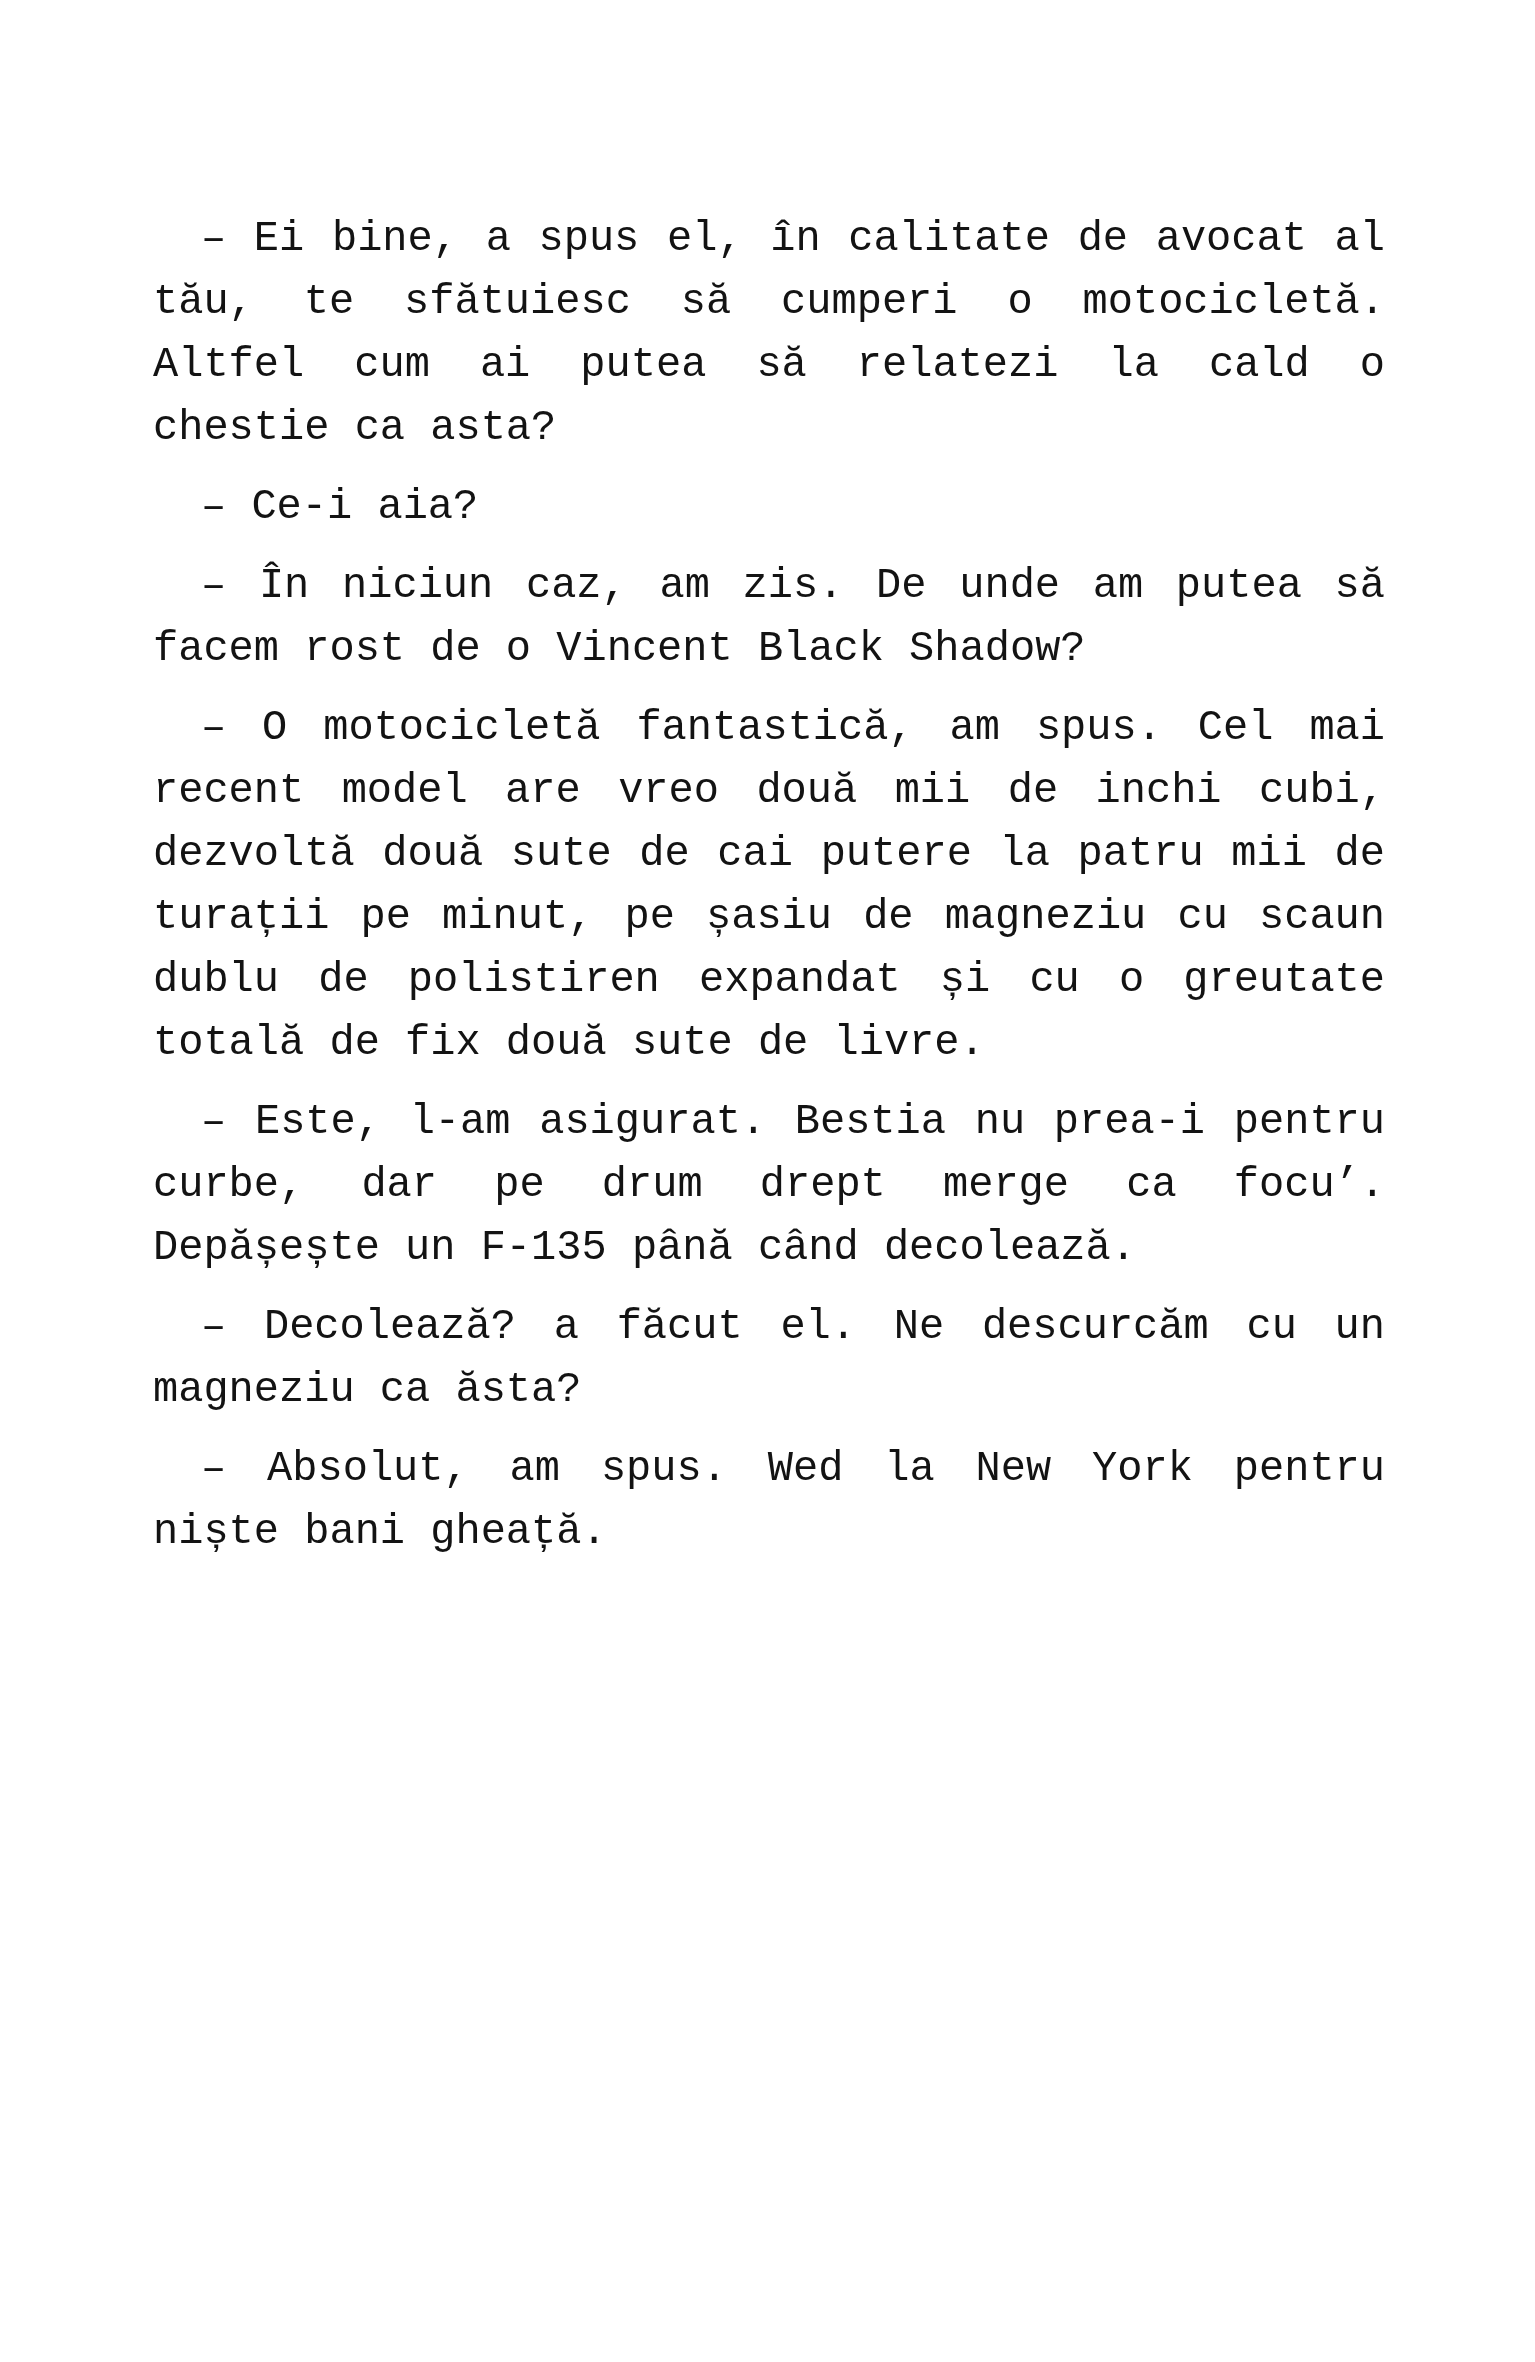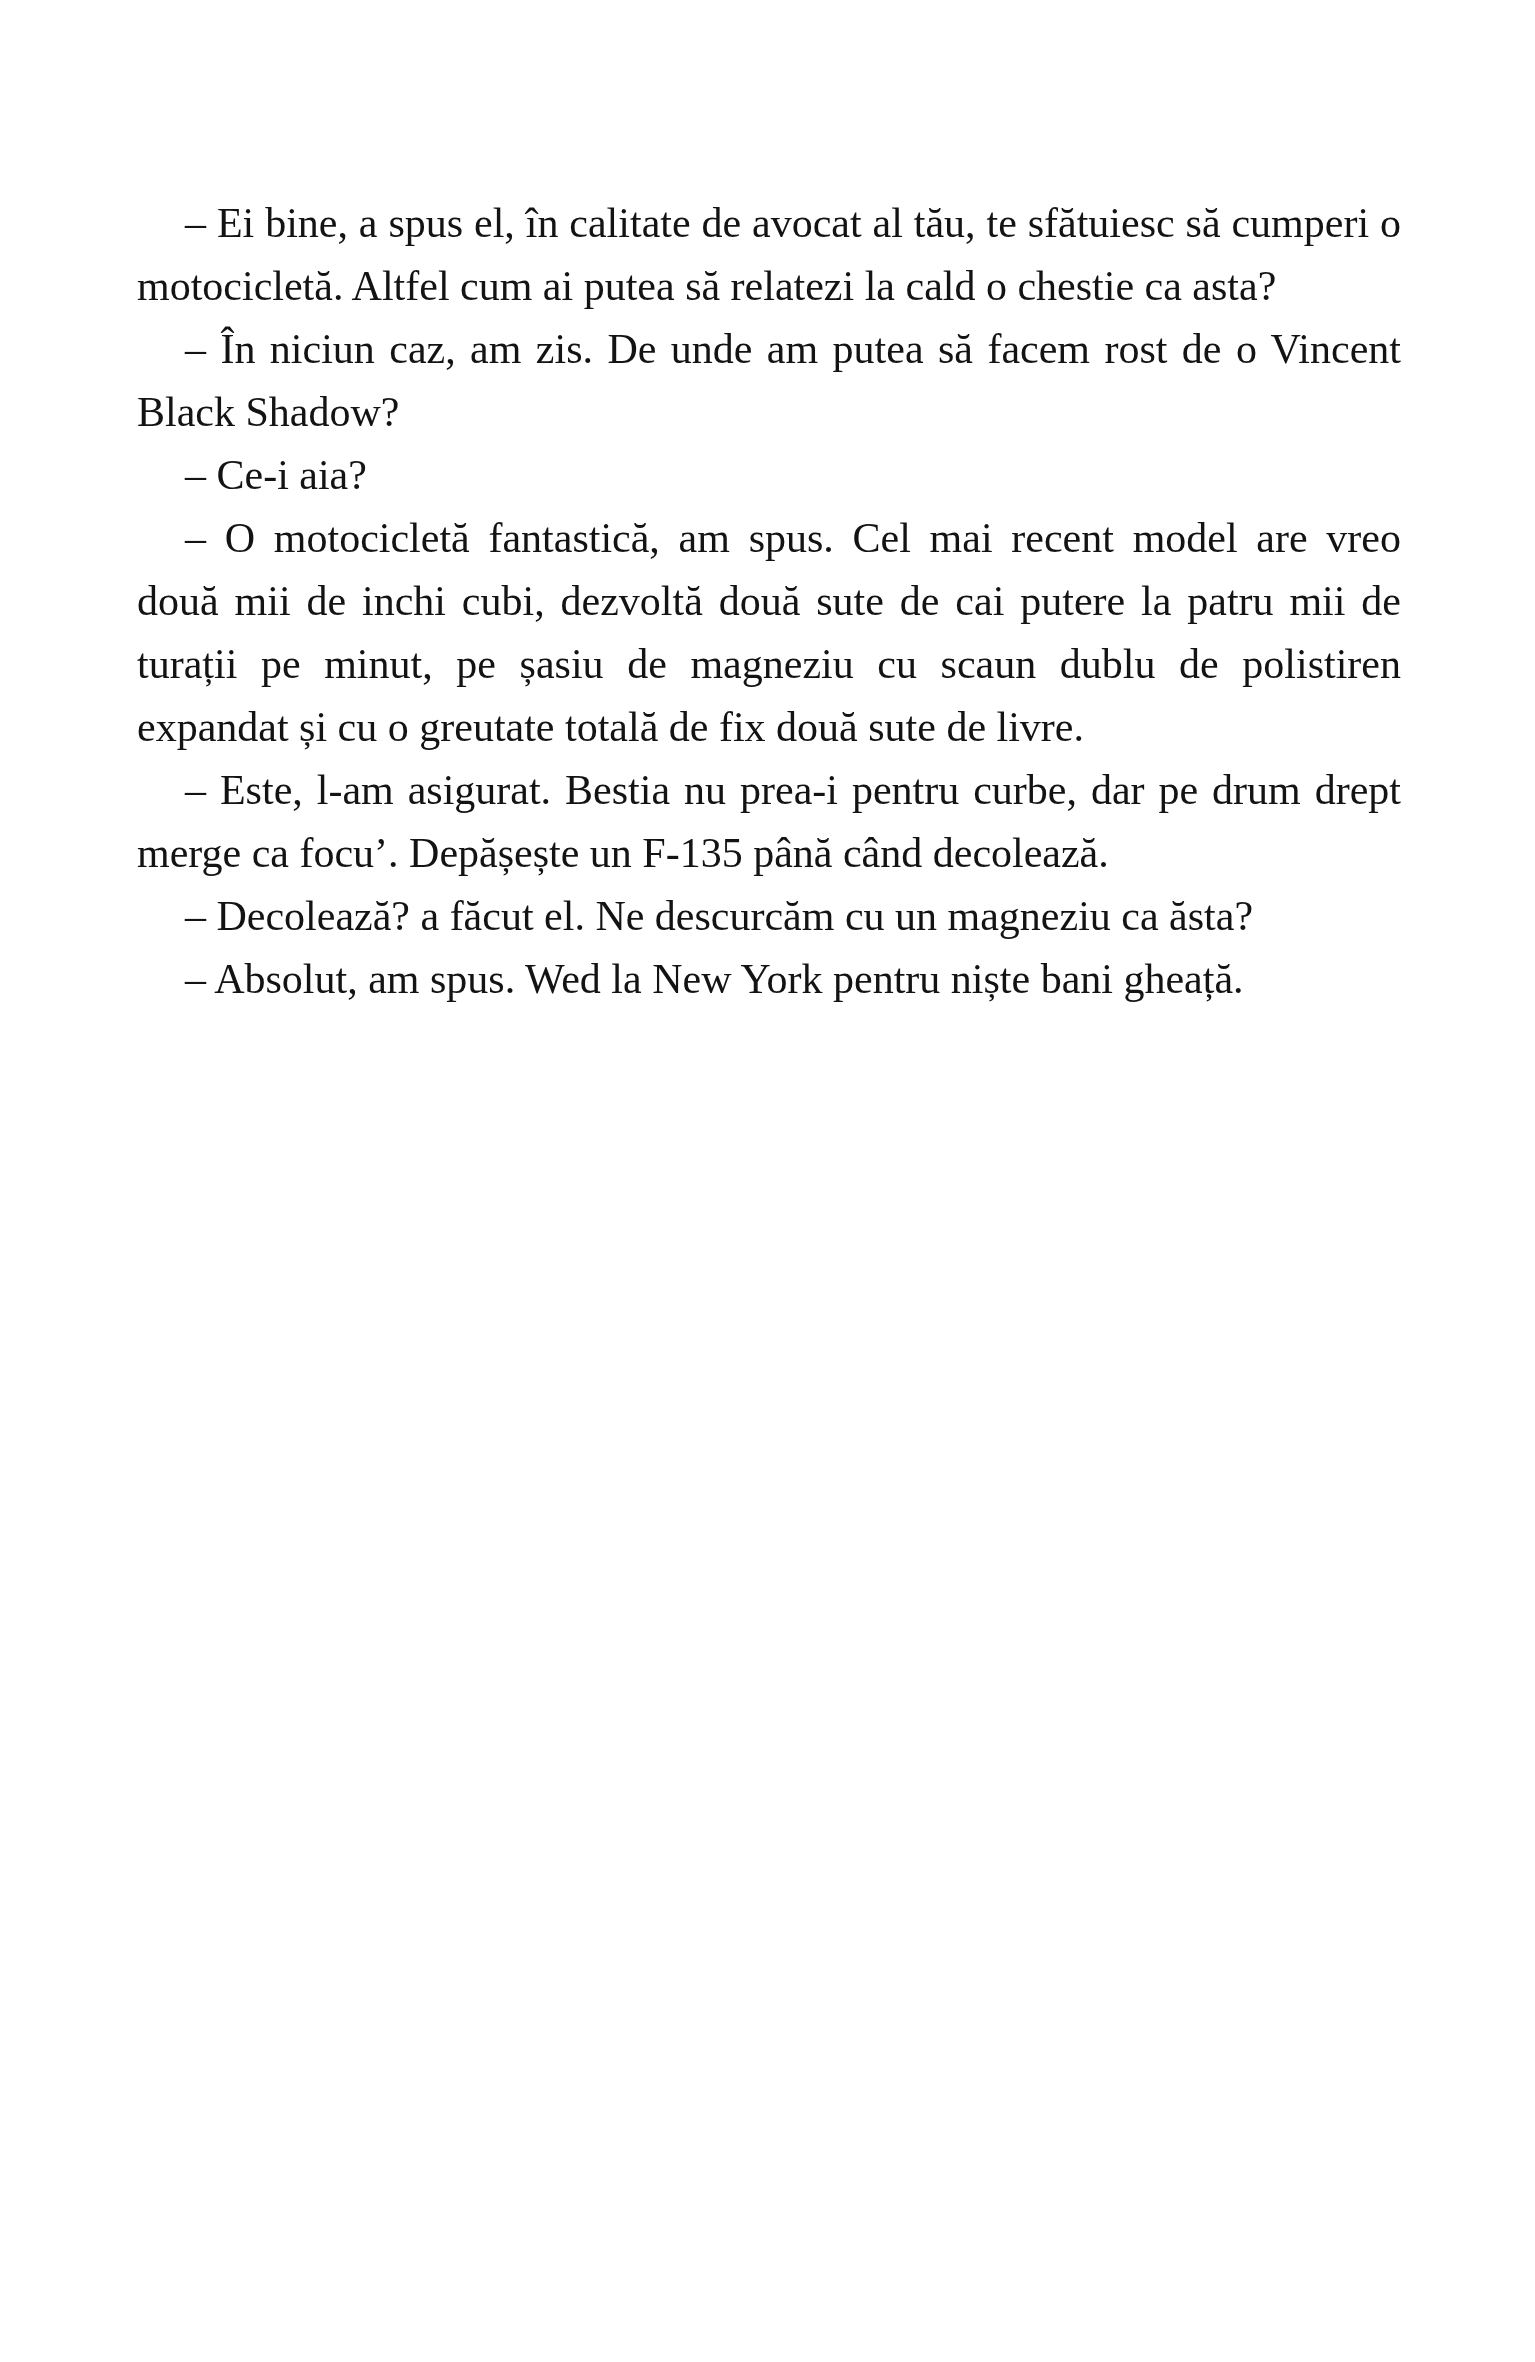--- a/index.html
+++ b/index.html
@@ -19,32 +19,33 @@
     left: 137px;
     top: 192px;
     width: 1264px;
     font-family: "Liberation Serif", "DejaVu Serif", serif;
     font-size: 42px;
     line-height: 63px;
     color: #131313;
     letter-spacing: 0px;
   }
   .text-block p {
-    margin: 0;
+    margin: 16px;
     padding: 0;
     text-indent: 48px;
     text-align: justify;
+    font-family: Liberation Mono, monospace;
   }
 </style>
 </head>
 <body>
 
 <div class="page">
   <div class="text-block">
     <p>– Ei bine, a spus el, în calitate de avocat al tău, te sfătuiesc să cumperi o motocicletă. Altfel cum ai putea să relatezi la cald o chestie ca asta?</p>
+    <p>– Ce-i aia?</p>
     <p>– În niciun caz, am zis. De unde am putea să facem rost de o Vincent Black Shadow?</p>
-    <p>– Ce-i aia?</p>
     <p>– O motocicletă fantastică, am spus. Cel mai recent model are vreo două mii de inchi cubi, dezvoltă două sute de cai putere la patru mii de turații pe minut, pe șasiu de magneziu cu scaun dublu de polistiren expandat și cu o greutate totală de fix două sute de livre.</p>
     <p>– Este, l-am asigurat. Bestia nu prea-i pentru curbe, dar pe drum drept merge ca focu’. Depășește un F-135 până când decolează.</p>
     <p>– Decolează? a făcut el. Ne descurcăm cu un magneziu ca ăsta?</p>
     <p>– Absolut, am spus. Wed la New York pentru niște bani gheață.</p>
   </div>
 </div>
 
 </body></html>

